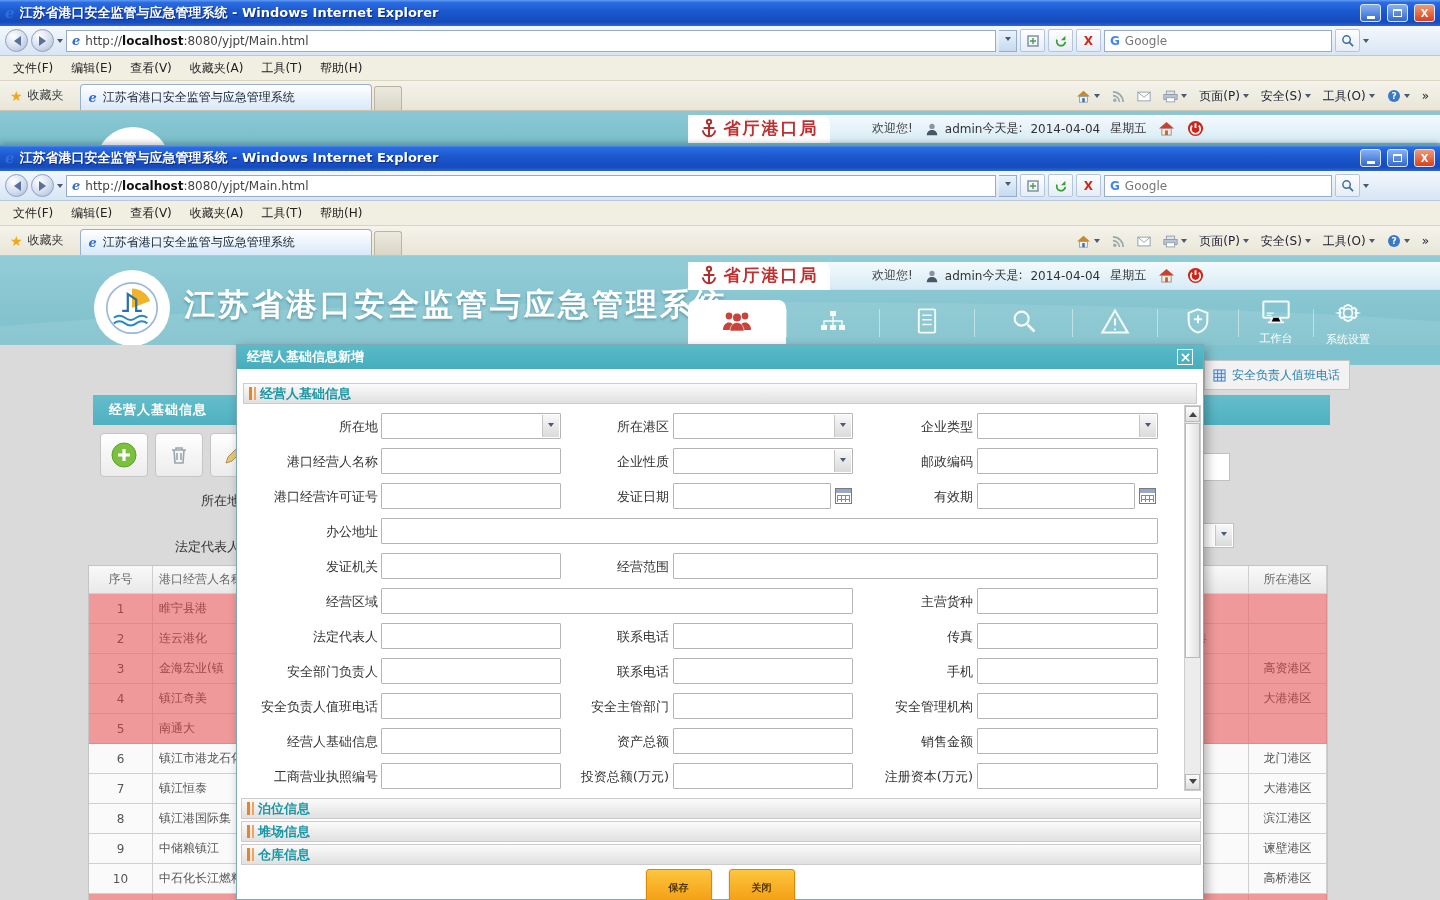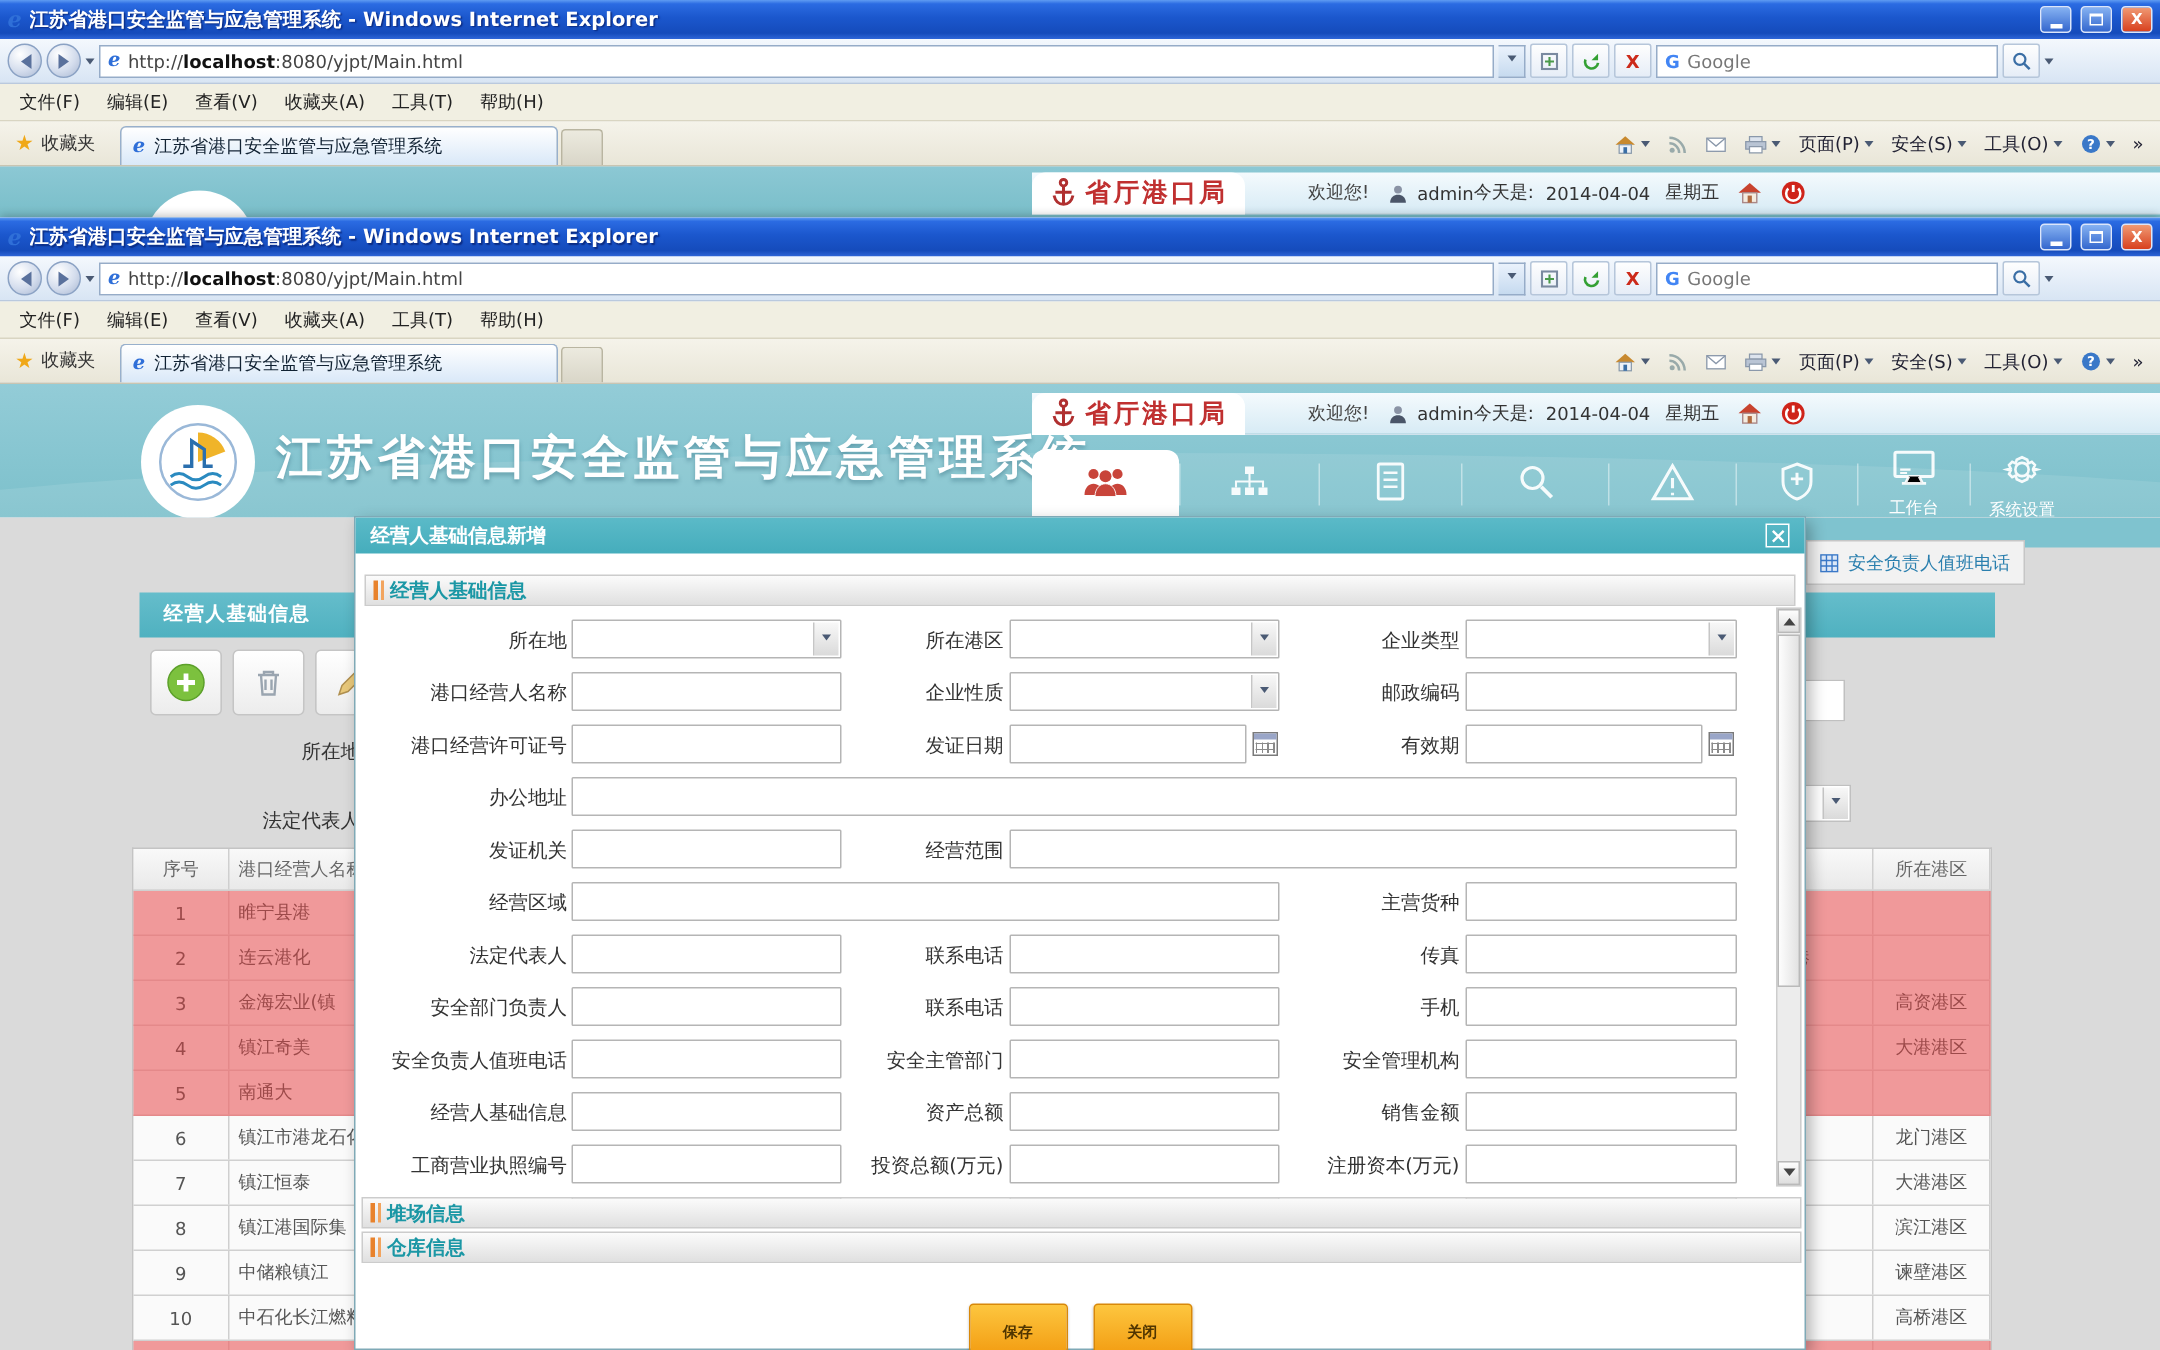--- a/index.html
+++ b/index.html
@@ -801,20 +801,23 @@
       <span class="sb-btn sb-up">
           <span class="car-up"></span>
         </span>
       <span class="sb-thumb"></span>
       <span class="sb-btn sb-down">
           <span class="car-dn"></span>
         </span>
     </div>
     <div class="m-bars js-bars">
         <div class="sec-bar">
+          <span>泊位信息</span>
+        </div>
+        <div class="sec-bar">
           <span>堆场信息</span>
         </div>
         <div class="sec-bar">
           <span>仓库信息</span>
         </div>
       </div>
     <div class="m-footer">
       <span class="btn-orange">保存</span>
       <span class="btn-orange">关闭</span>
     </div>

